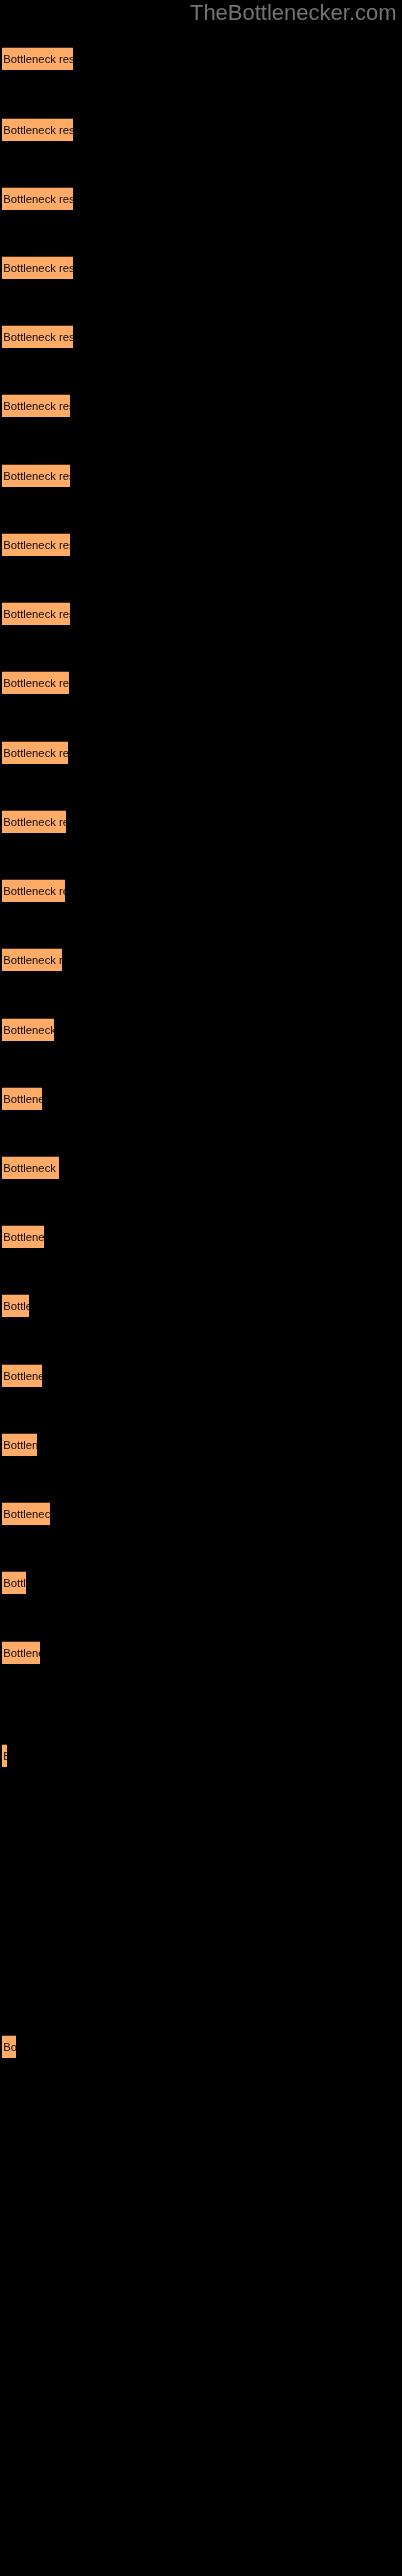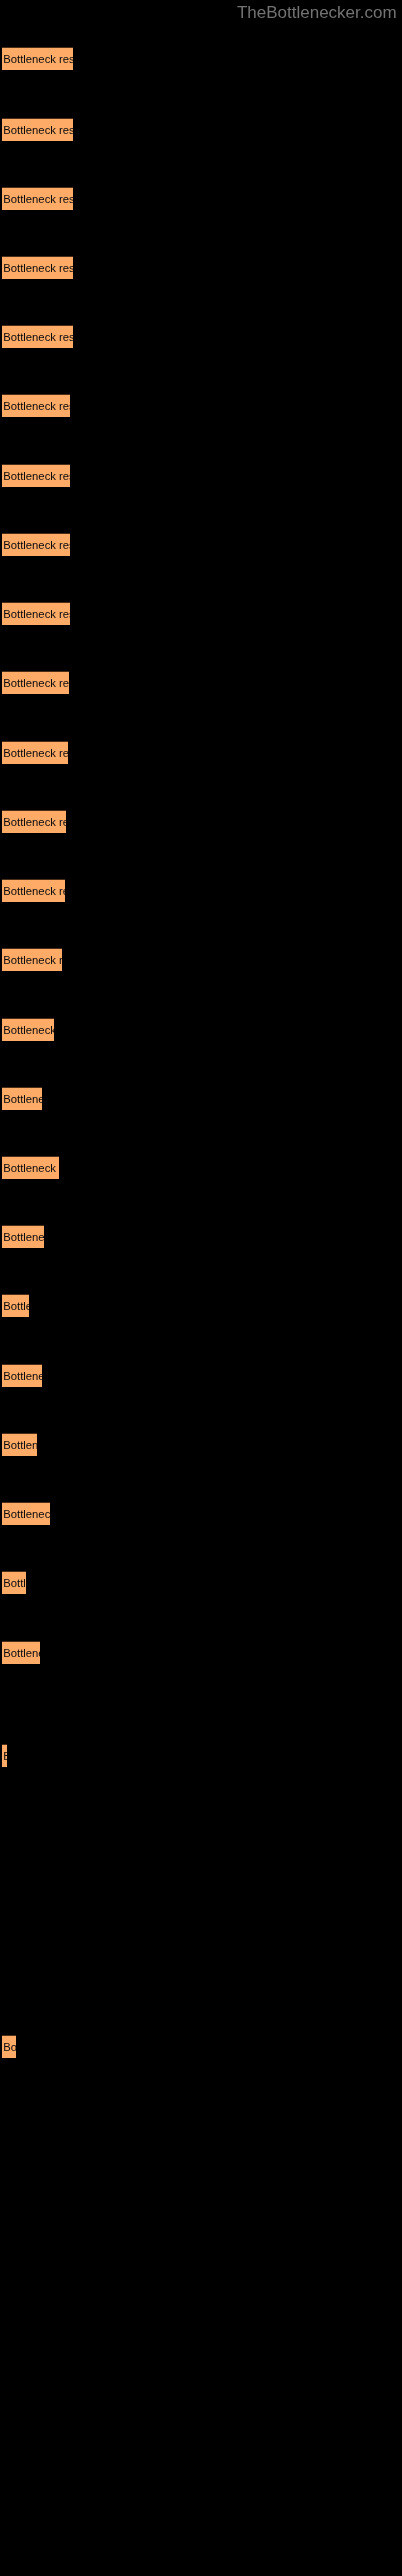--- a/index.html
+++ b/index.html
@@ -20,21 +20,21 @@
     left: 0;
     top: 0;
     width: 403px;
     height: 2576px;
     background: #000000;
   }
   #watermark-title {
     position: absolute;
     right: 6.4px;
     top: 1.6px;
-    font-size: 17px;
+    font-size: 22px;
     line-height: 22.5px;
     color: #737373;
     font-family: "Liberation Sans", sans-serif;
     white-space: nowrap;
     letter-spacing: 0px;
   }
   #bars-layer {
     position: absolute;
     left: 0;
     top: 0;

